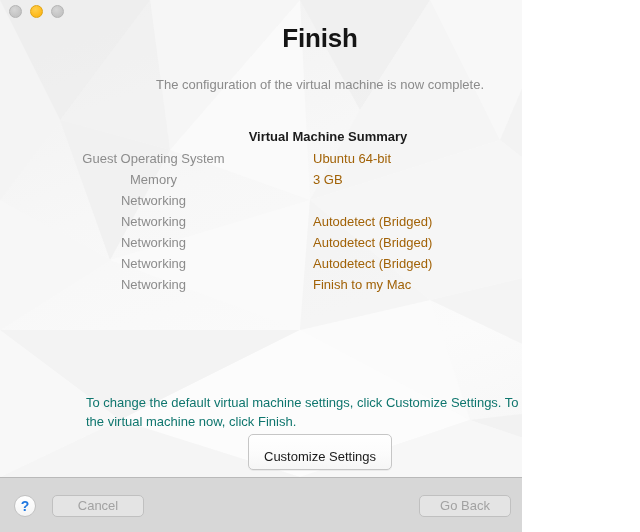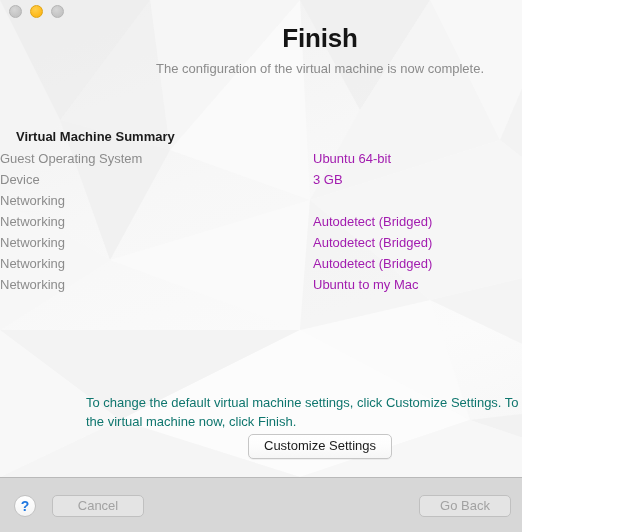--- a/index.html
+++ b/index.html
@@ -84,64 +84,65 @@
     z-index: 3;
   }
   .page-title {
     font-size: 26px;
     font-weight: bold;
     color: #151515;
     letter-spacing: -0.2px;
     line-height: 32px;
   }
   .page-subtitle {
-    margin-top: 6px;
+    margin-top: 22px;
     font-size: 13px;
     color: #8b8b8b;
     line-height: 17px;
   }
 
   
   .summary {
     position: absolute;
     left: 0;
     top: 128px;
     width: 640px;
     z-index: 3;
   }
   .summary-title {
+    text-align: center;
     font-size: 13px;
     font-weight: bold;
     color: #1b1b1b;
     padding-left: 16px;
     line-height: 17px;
     margin-bottom: 3px;
   }
   .summary-rows {
     width: 640px;
   }
   .srow {
     display: flex;
     align-items: flex-start;
     line-height: 21px;
   }
   .srow .lbl {
     width: 313px;
-    text-align: left;
+    text-align: center;
     font-size: 13px;
     color: #8c8c8c;
     padding-right: 6px;
     box-sizing: border-box;
     white-space: nowrap;
   }
   .srow .val {
     width: 250px;
     text-align: left;
     font-size: 13px;
-    color: #a21caf;
+    color: #a16207;
   }
 
   
   .instructions {
     position: absolute;
     left: 86px;
     top: 393px;
     width: 468px;
     font-size: 13px;
     color: #0f766e;
@@ -157,21 +158,21 @@
     z-index: 3;
   }
   .btn-customize {
     display: inline-block;
     font-family: "Liberation Sans", sans-serif;
     font-size: 13px;
     color: #1b1b1b;
     background: linear-gradient(180deg, #ffffff 0%, #fcfcfc 50%, #f6f6f6 100%);
     border: 1px solid #c6c6c6;
     border-radius: 5px;
-    padding: 3px 15px 4px 15px;
+    padding: 14px 15px 4px 15px;
     line-height: 16px;
     box-shadow: 0 1px 0 rgba(0,0,0,0.05);
     cursor: default;
   }
 
   
   .toolbar {
     position: absolute;
     left: 0;
     top: 477px;
@@ -288,41 +289,41 @@
   </div>
 
   <div class="summary">
     <div class="summary-title">Virtual Machine Summary</div>
     <div class="summary-rows">
       <div class="srow">
         <div class="lbl">Guest Operating System</div>
         <div class="val">Ubuntu 64-bit</div>
       </div>
       <div class="srow">
-        <div class="lbl">Device</div>
+        <div class="lbl">Memory</div>
         <div class="val">3 GB</div>
       </div>
       <div class="srow">
         <div class="lbl">Networking</div>
       </div>
       <div class="srow">
         <div class="lbl">Networking</div>
         <div class="val">Autodetect (Bridged)</div>
       </div>
       <div class="srow">
         <div class="lbl">Networking</div>
         <div class="val">Autodetect (Bridged)</div>
       </div>
       <div class="srow">
         <div class="lbl">Networking</div>
         <div class="val">Autodetect (Bridged)</div>
       </div>
       <div class="srow">
         <div class="lbl">Networking</div>
-        <div class="val">Ubuntu to my Mac</div>
+        <div class="val">Finish to my Mac</div>
       </div>
     </div>
   </div>
 
   <div class="instructions">To change the default virtual machine settings, click Customize Settings. To run the virtual machine now, click Finish.</div>
 
   <div class="customize-wrap">
     <div class="btn-customize">Customize Settings</div>
   </div>
 

